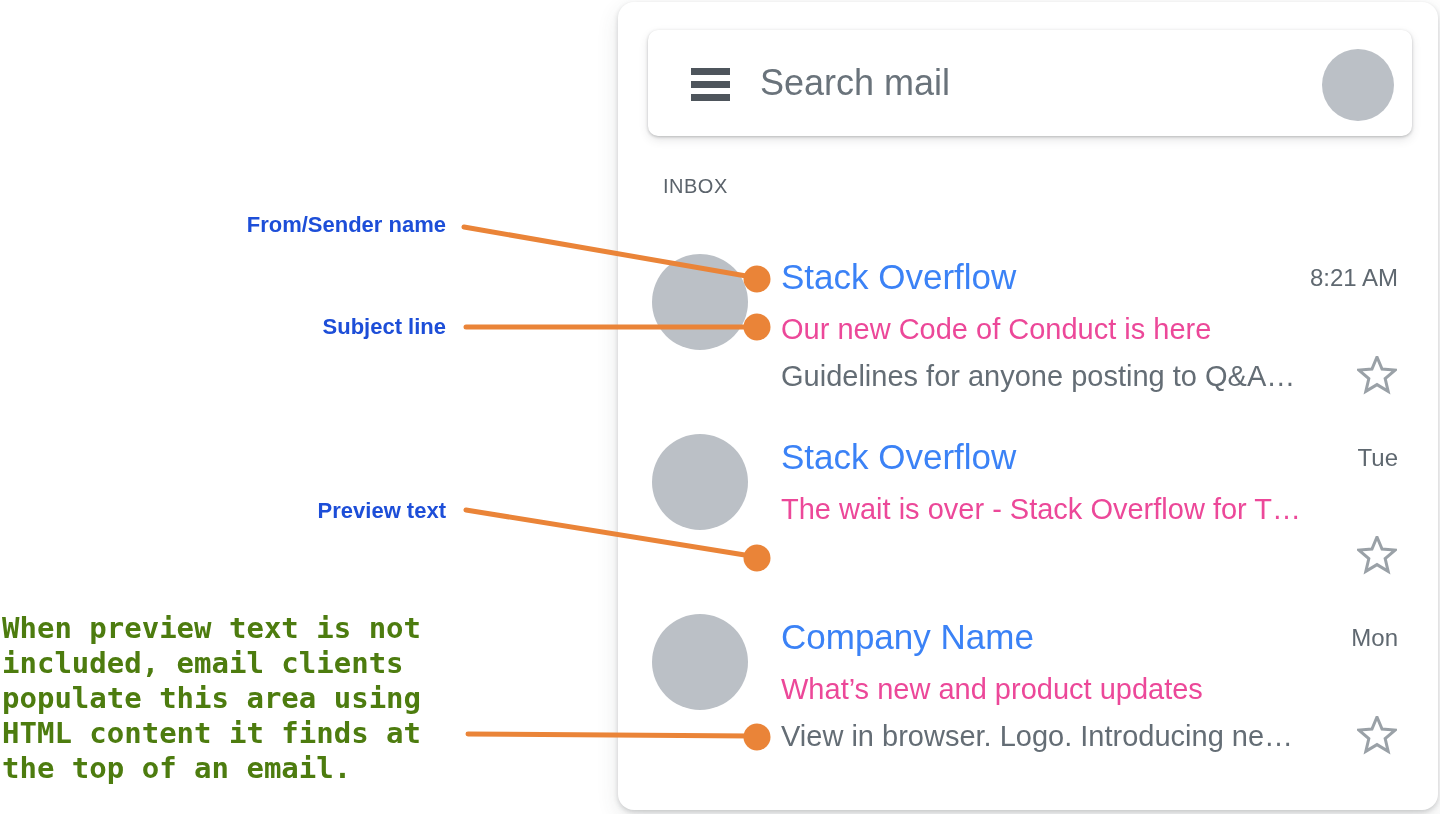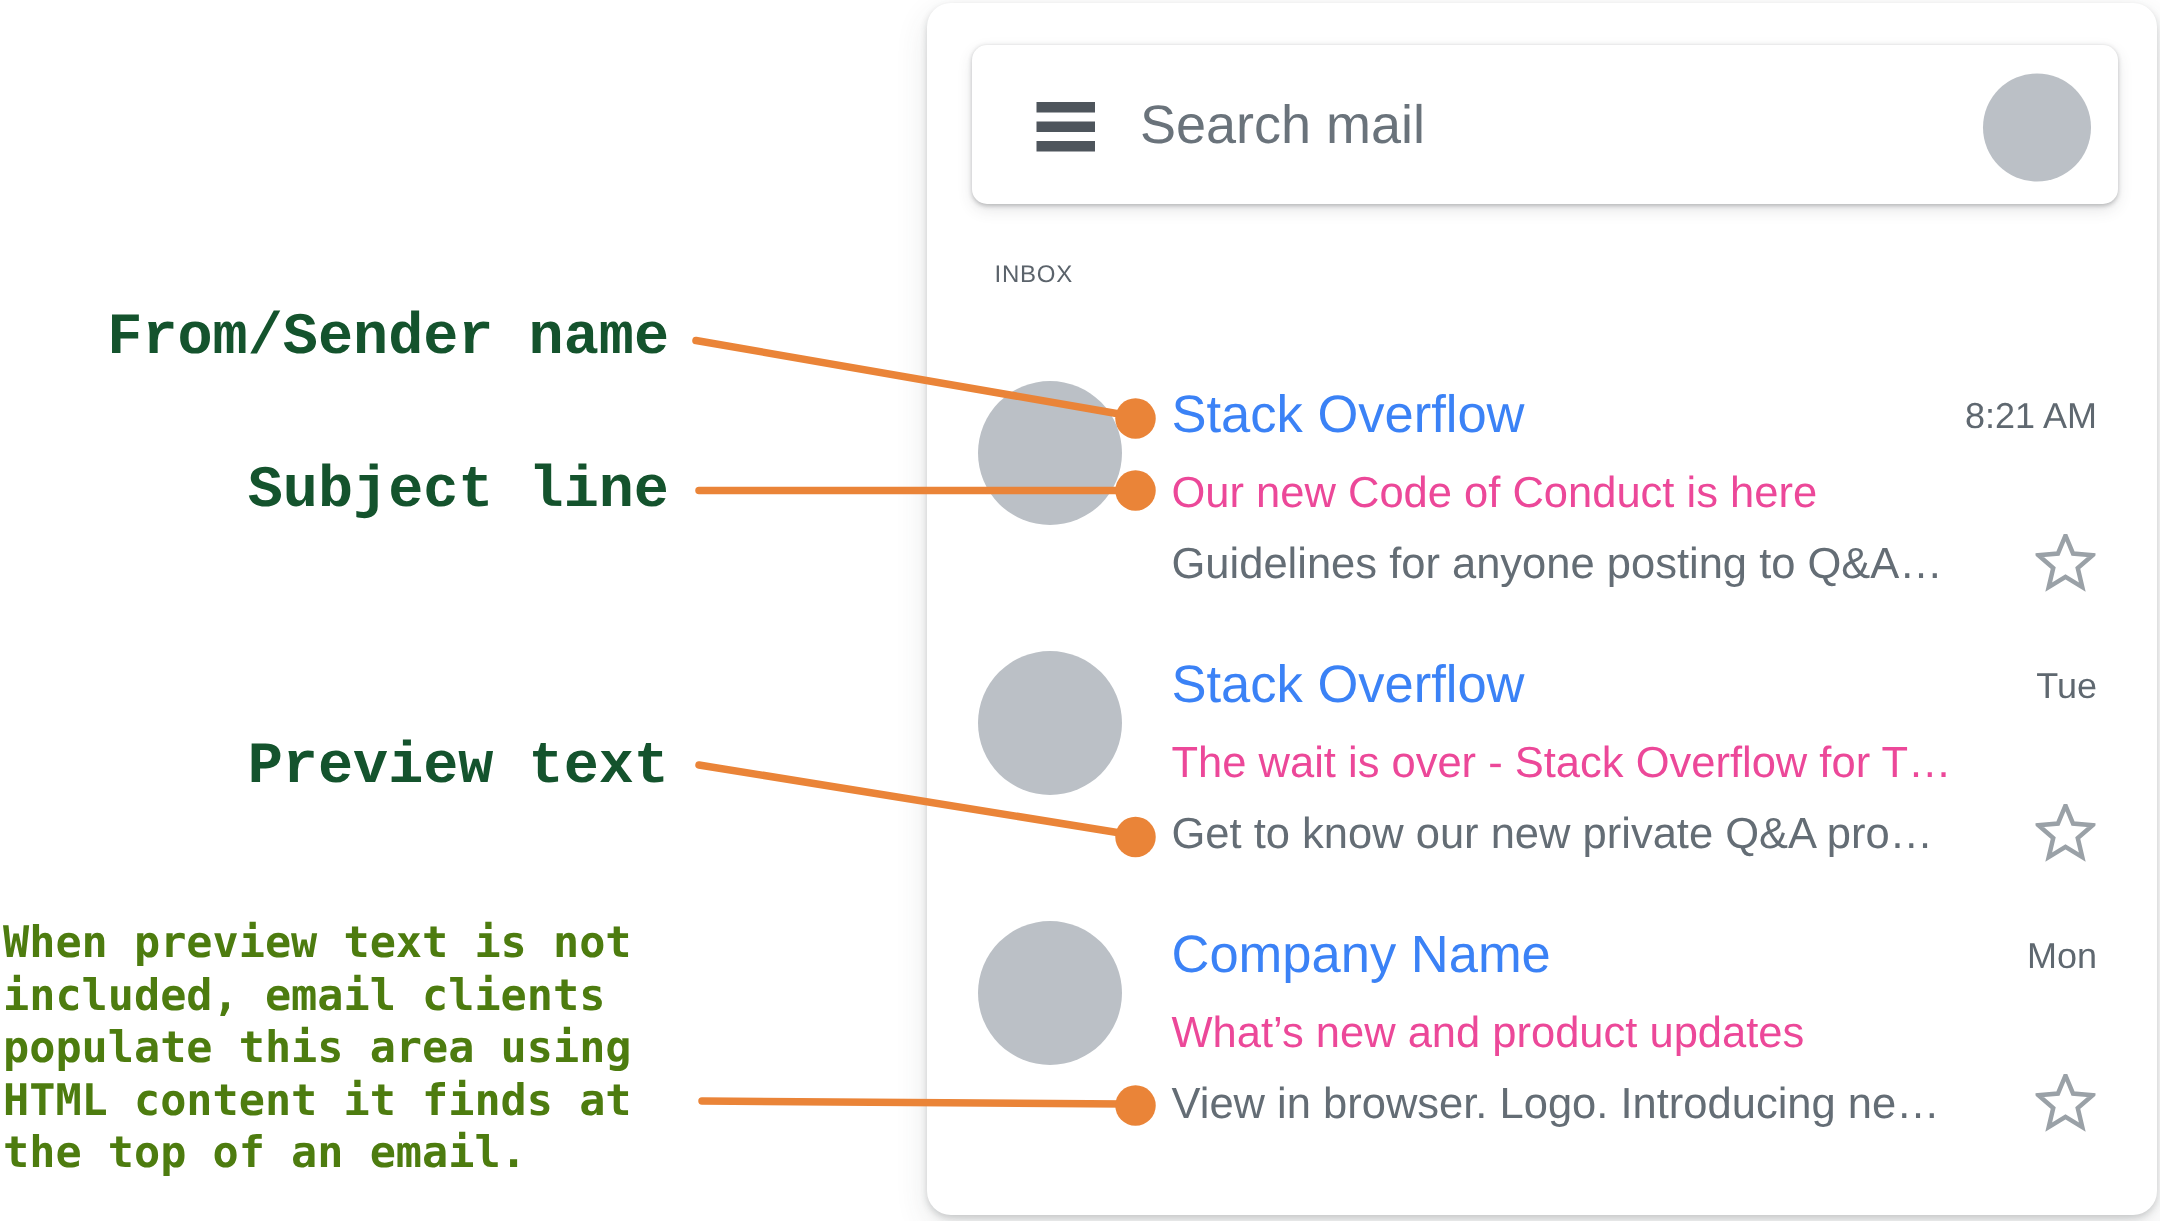--- a/index.html
+++ b/index.html
@@ -56,21 +56,21 @@
     position: absolute;
     right: 18px; top: 19px;
     width: 72px; height: 72px;
     border-radius: 50%;
     background: #BBC0C6;
     cursor: pointer;
   }
   .inbox-label {
     position: absolute;
     left: 45px; top: 173px;
-    font-size: 16px;
+    font-size: 20px;
     letter-spacing: 0.5px;
     color: #5B636B;
   }
   
   .email-row {
     position: absolute;
     left: 0; width: 820px; height: 180px;
     cursor: pointer;
   }
   .row-1 { top: 228px; }
@@ -119,24 +119,24 @@
     position: absolute;
     right: 41px; top: 126px;
     width: 40px; height: 40px;
     background: none; border: none; padding: 0;
     cursor: pointer;
   }
   .star-btn svg { display: block; }
   
   .ann {
     position: absolute;
-    font-family: Liberation Mono, monospace;
+    font-family: Liberation Sans, sans-serif;
     font-weight: bold;
-    color: #14532d;
-    font-size: 39px;
+    color: #1d4ed8;
+    font-size: 22px;
     line-height: 36px;
     white-space: nowrap;
     text-align: right;
   }
   .ann-sender  { right: 994px; top: 207px; }
   .ann-subject { right: 994px; top: 309px; }
   .ann-preview { right: 994px; top: 493px; }
   .ann-note {
     position: absolute;
     left: 2px; top: 611px;
@@ -186,21 +186,20 @@
           <polygon points="20,1 25.05,13.04 38.07,14.13 28.18,22.66 31.17,35.37 20,28.6 8.83,35.37 11.82,22.66 1.93,14.13 14.95,13.04" stroke="#9AA1A7" stroke-width="3" fill="none"></polygon>
         </svg>
       </button>
     </div>
 
     <div class="email-row row-2">
       <div class="sender-avatar"></div>
       <div class="sender-name">Stack Overflow</div>
       <div class="email-time">Tue</div>
       <div class="email-subject">The wait is over - Stack Overflow for T…</div>
-      <div class="email-preview">Get to know our new private Q&amp;A pro…</div>
       <button class="star-btn" aria-label="star">
         <svg width="40" height="40" viewBox="0 0 40 40" fill="none">
           <polygon points="20,1 25.05,13.04 38.07,14.13 28.18,22.66 31.17,35.37 20,28.6 8.83,35.37 11.82,22.66 1.93,14.13 14.95,13.04" stroke="#9AA1A7" stroke-width="3" fill="none"></polygon>
         </svg>
       </button>
     </div>
 
     <div class="email-row row-3">
       <div class="sender-avatar"></div>
       <div class="sender-name">Company Name</div>

